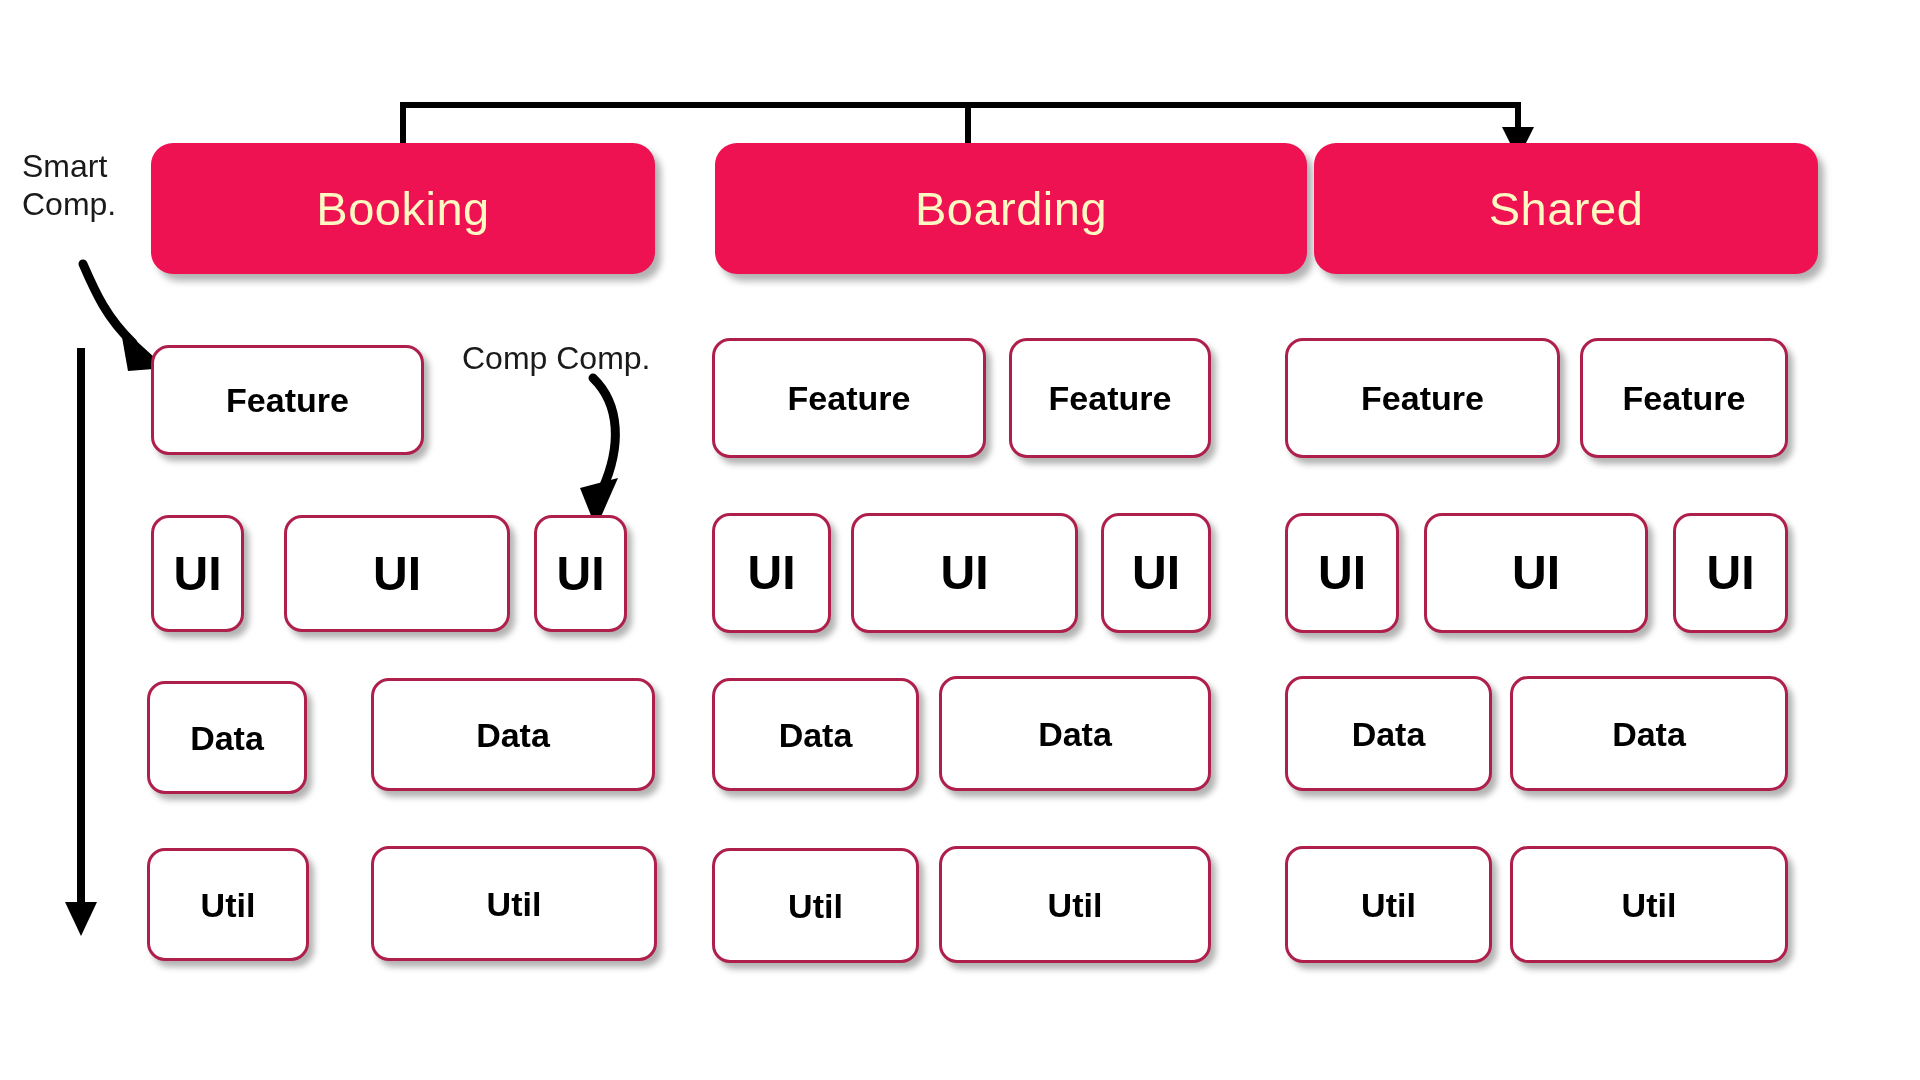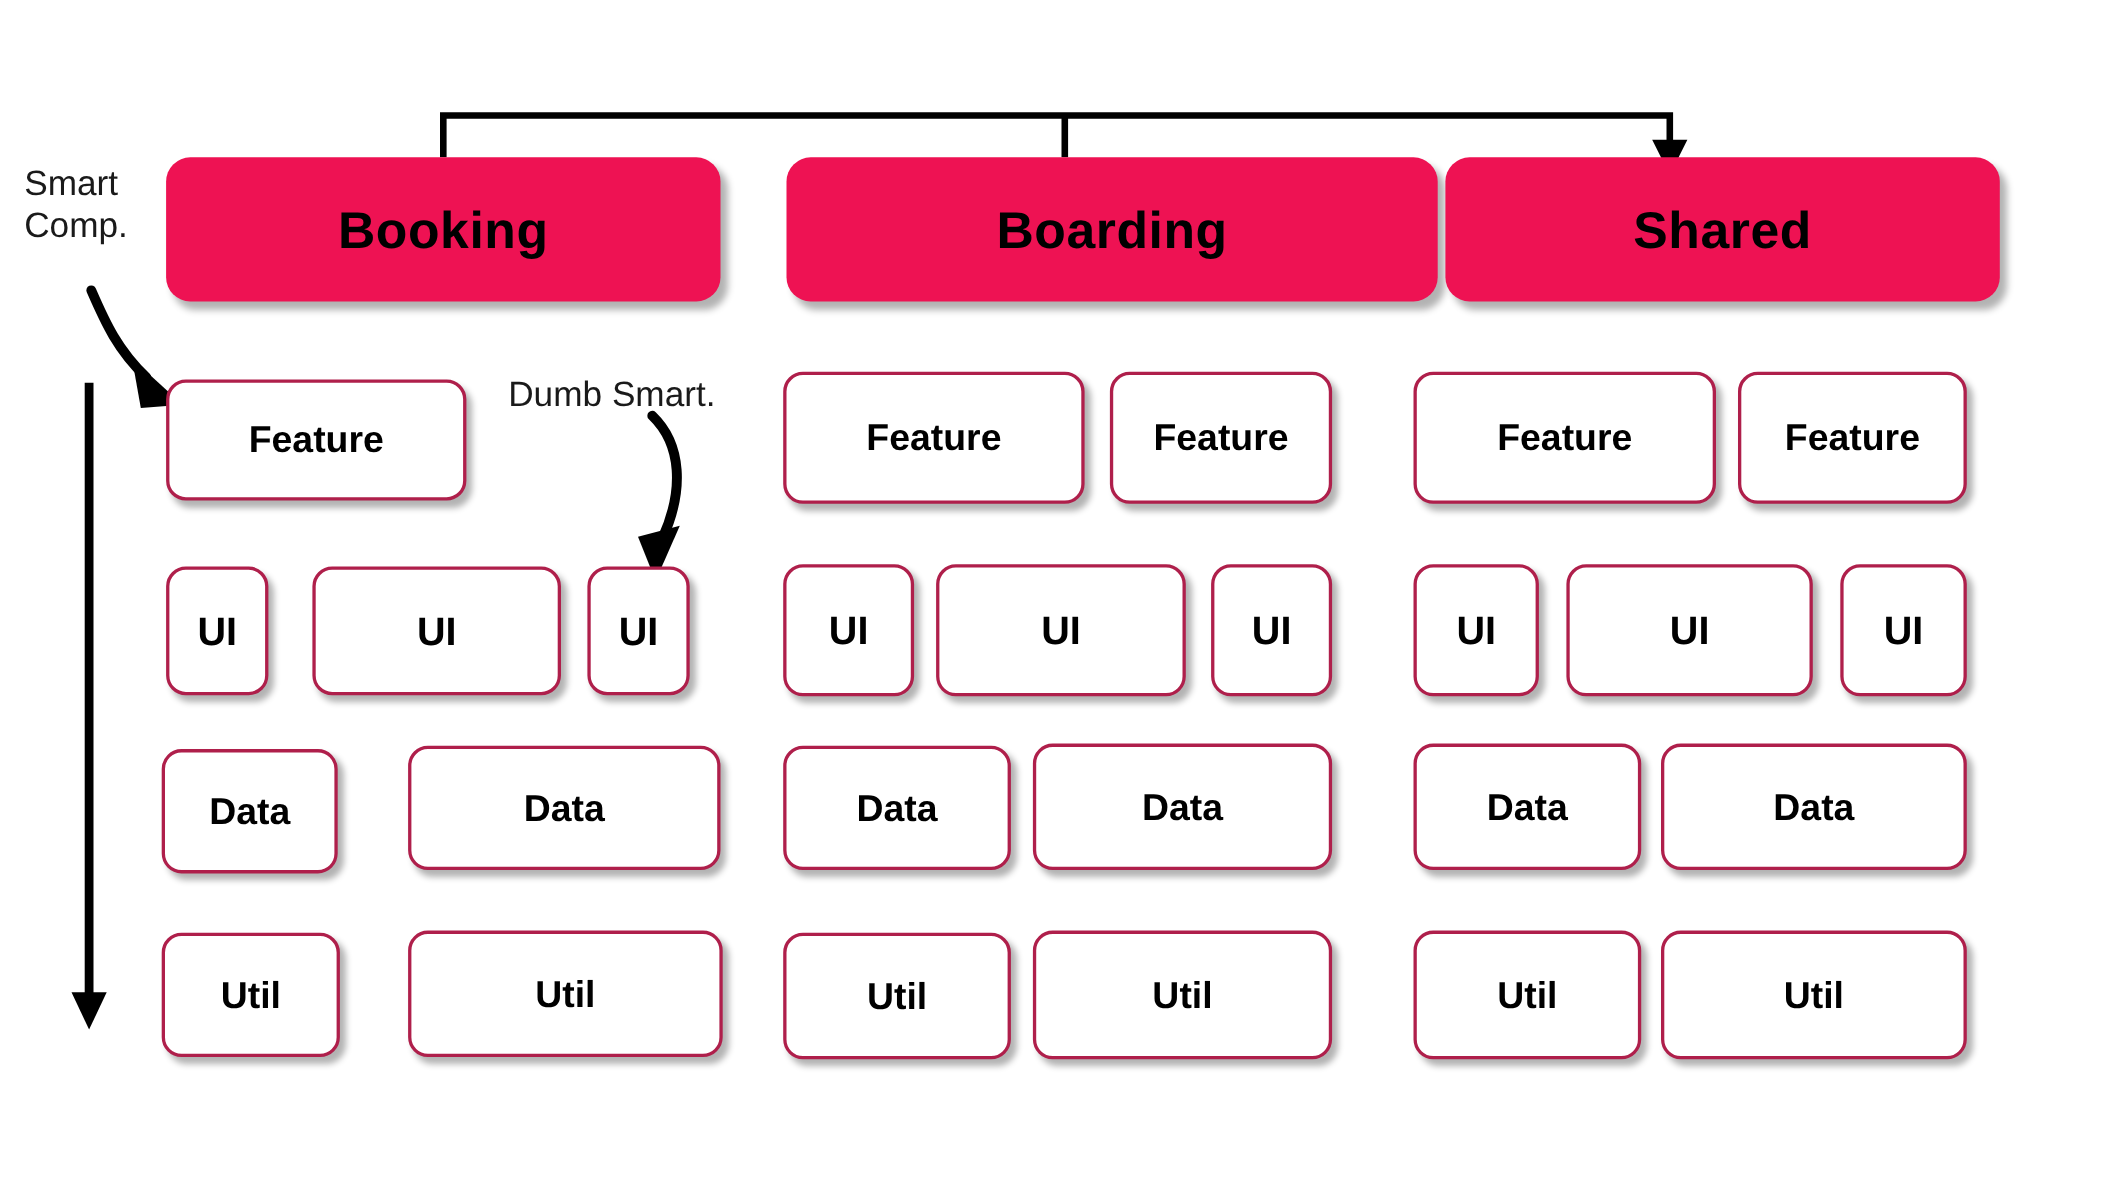--- a/index.html
+++ b/index.html
@@ -38,23 +38,23 @@
   .domain-box {
     position: absolute;
     border-radius: 22px;
     background: #EE1253;
     box-shadow: 6px 7px 7px rgba(0,0,0,0.30);
     display: flex;
     align-items: center;
     justify-content: center;
   }
   .domain-label {
-    color: #000000;
+    color: #fef9c3;
     font-size: 47px;
-    font-weight: bold;
+    font-weight: normal;
     letter-spacing: 0.5px;
     line-height: 1;
   }
 
   
   .lib-box {
     position: absolute;
     background: #ffffff;
     border: 3px solid #AF1F4B;
     border-radius: 18px;
@@ -64,21 +64,21 @@
     justify-content: center;
     box-sizing: border-box;
   }
   .lib-label {
     color: #000000;
     font-size: 34px;
     font-weight: bold;
     line-height: 1;
     text-align: center;
   }
-  .lib-box.ui .lib-label { font-size: 36px; }
+  .lib-box.ui .lib-label { font-size: 48px; }
 
   
   .annot {
     position: absolute;
     font-size: 32px;
     color: #1a1a1a;
     line-height: 1.18;
     white-space: pre-line;
   }
   #smart-comp-label { left: 22px; top: 122px; }
@@ -123,21 +123,21 @@
 
     <g>
       <path d="M593,352 C620,378 622,420 602,464" fill="none" stroke="#000000" stroke-width="9" stroke-linecap="round"></path>
       <path d="M618,452 L596,502 L580,462 Z" fill="#000000"></path>
     </g>
   </svg>
 
   <div class="annot" id="smart-comp-label">Smart
 Comp.</div>
 
-  <div class="annot" id="dumb-comp-label">Dumb Smart.</div>
+  <div class="annot" id="dumb-comp-label">Comp Comp.</div>
 
   <div class="domain-box" style="left:151px; top:117px; width:504px; height:131px;">
     <span class="domain-label">Booking</span>
   </div>
 
   <div class="lib-box feature" style="left:151px; top:319px; width:273px; height:110px;">
     <span class="lib-label">Feature</span>
   </div>
 
   <div class="lib-box ui" style="left:151px; top:489px; width:93px; height:117px;">

